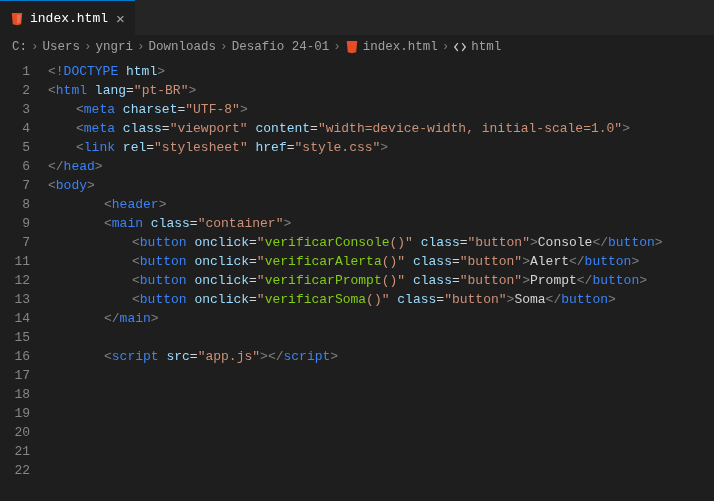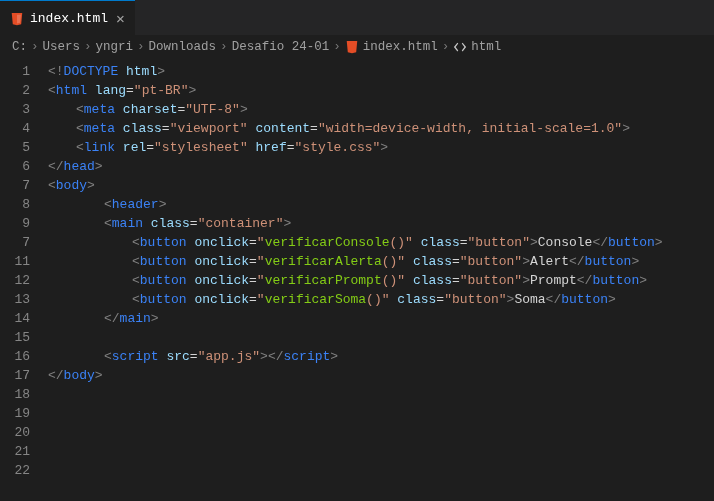--- a/index.html
+++ b/index.html
@@ -99,15 +99,14 @@
     <div class="line"><span class="gray">&lt;</span><span class="blue">body</span><span class="gray">&gt;</span></div>
     <div class="line i2"><span class="gray">&lt;</span><span class="blue">header</span><span class="gray">&gt;</span></div>
     <div class="line i2"><span class="gray">&lt;</span><span class="blue">main</span><span class="lblue"> class</span><span class="wht">=</span><span class="str">"container"</span><span class="gray">&gt;</span></div>
     <div class="line i3"><span class="gray">&lt;</span><span class="blue">button</span><span class="lblue"> onclick</span><span class="wht">=</span><span class="str">"</span><span class="yel">verificarConsole</span><span class="str">()</span><span class="str">"</span><span class="lblue"> class</span><span class="wht">=</span><span class="str">"button"</span><span class="gray">&gt;</span><span class="wht">Console</span><span class="gray">&lt;/</span><span class="blue">button</span><span class="gray">&gt;</span></div>
     <div class="line i3"><span class="gray">&lt;</span><span class="blue">button</span><span class="lblue"> onclick</span><span class="wht">=</span><span class="str">"</span><span class="yel">verificarAlerta</span><span class="str">()</span><span class="str">"</span><span class="lblue"> class</span><span class="wht">=</span><span class="str">"button"</span><span class="gray">&gt;</span><span class="wht">Alert</span><span class="gray">&lt;/</span><span class="blue">button</span><span class="gray">&gt;</span></div>
     <div class="line i3"><span class="gray">&lt;</span><span class="blue">button</span><span class="lblue"> onclick</span><span class="wht">=</span><span class="str">"</span><span class="yel">verificarPrompt</span><span class="str">()</span><span class="str">"</span><span class="lblue"> class</span><span class="wht">=</span><span class="str">"button"</span><span class="gray">&gt;</span><span class="wht">Prompt</span><span class="gray">&lt;/</span><span class="blue">button</span><span class="gray">&gt;</span></div>
     <div class="line i3"><span class="gray">&lt;</span><span class="blue">button</span><span class="lblue"> onclick</span><span class="wht">=</span><span class="str">"</span><span class="yel">verificarSoma</span><span class="str">()</span><span class="str">"</span><span class="lblue"> class</span><span class="wht">=</span><span class="str">"button"</span><span class="gray">&gt;</span><span class="wht">Soma</span><span class="gray">&lt;/</span><span class="blue">button</span><span class="gray">&gt;</span></div>
     <div class="line i2"><span class="gray">&lt;/</span><span class="blue">main</span><span class="gray">&gt;</span></div>
     <div class="line"></div>
     <div class="line i2"><span class="gray">&lt;</span><span class="blue">script</span><span class="lblue"> src</span><span class="wht">=</span><span class="str">"</span><span class="str ul">app.js</span><span class="str">"</span><span class="gray">&gt;</span><span class="gray">&lt;/</span><span class="blue">script</span><span class="gray">&gt;</span></div>
-    <div class="line"><span class="gray">&lt;/</span><span class="blue">body</span><span class="gray">&gt;</span></div>
   </div>
 </div>
 
 </body></html>

